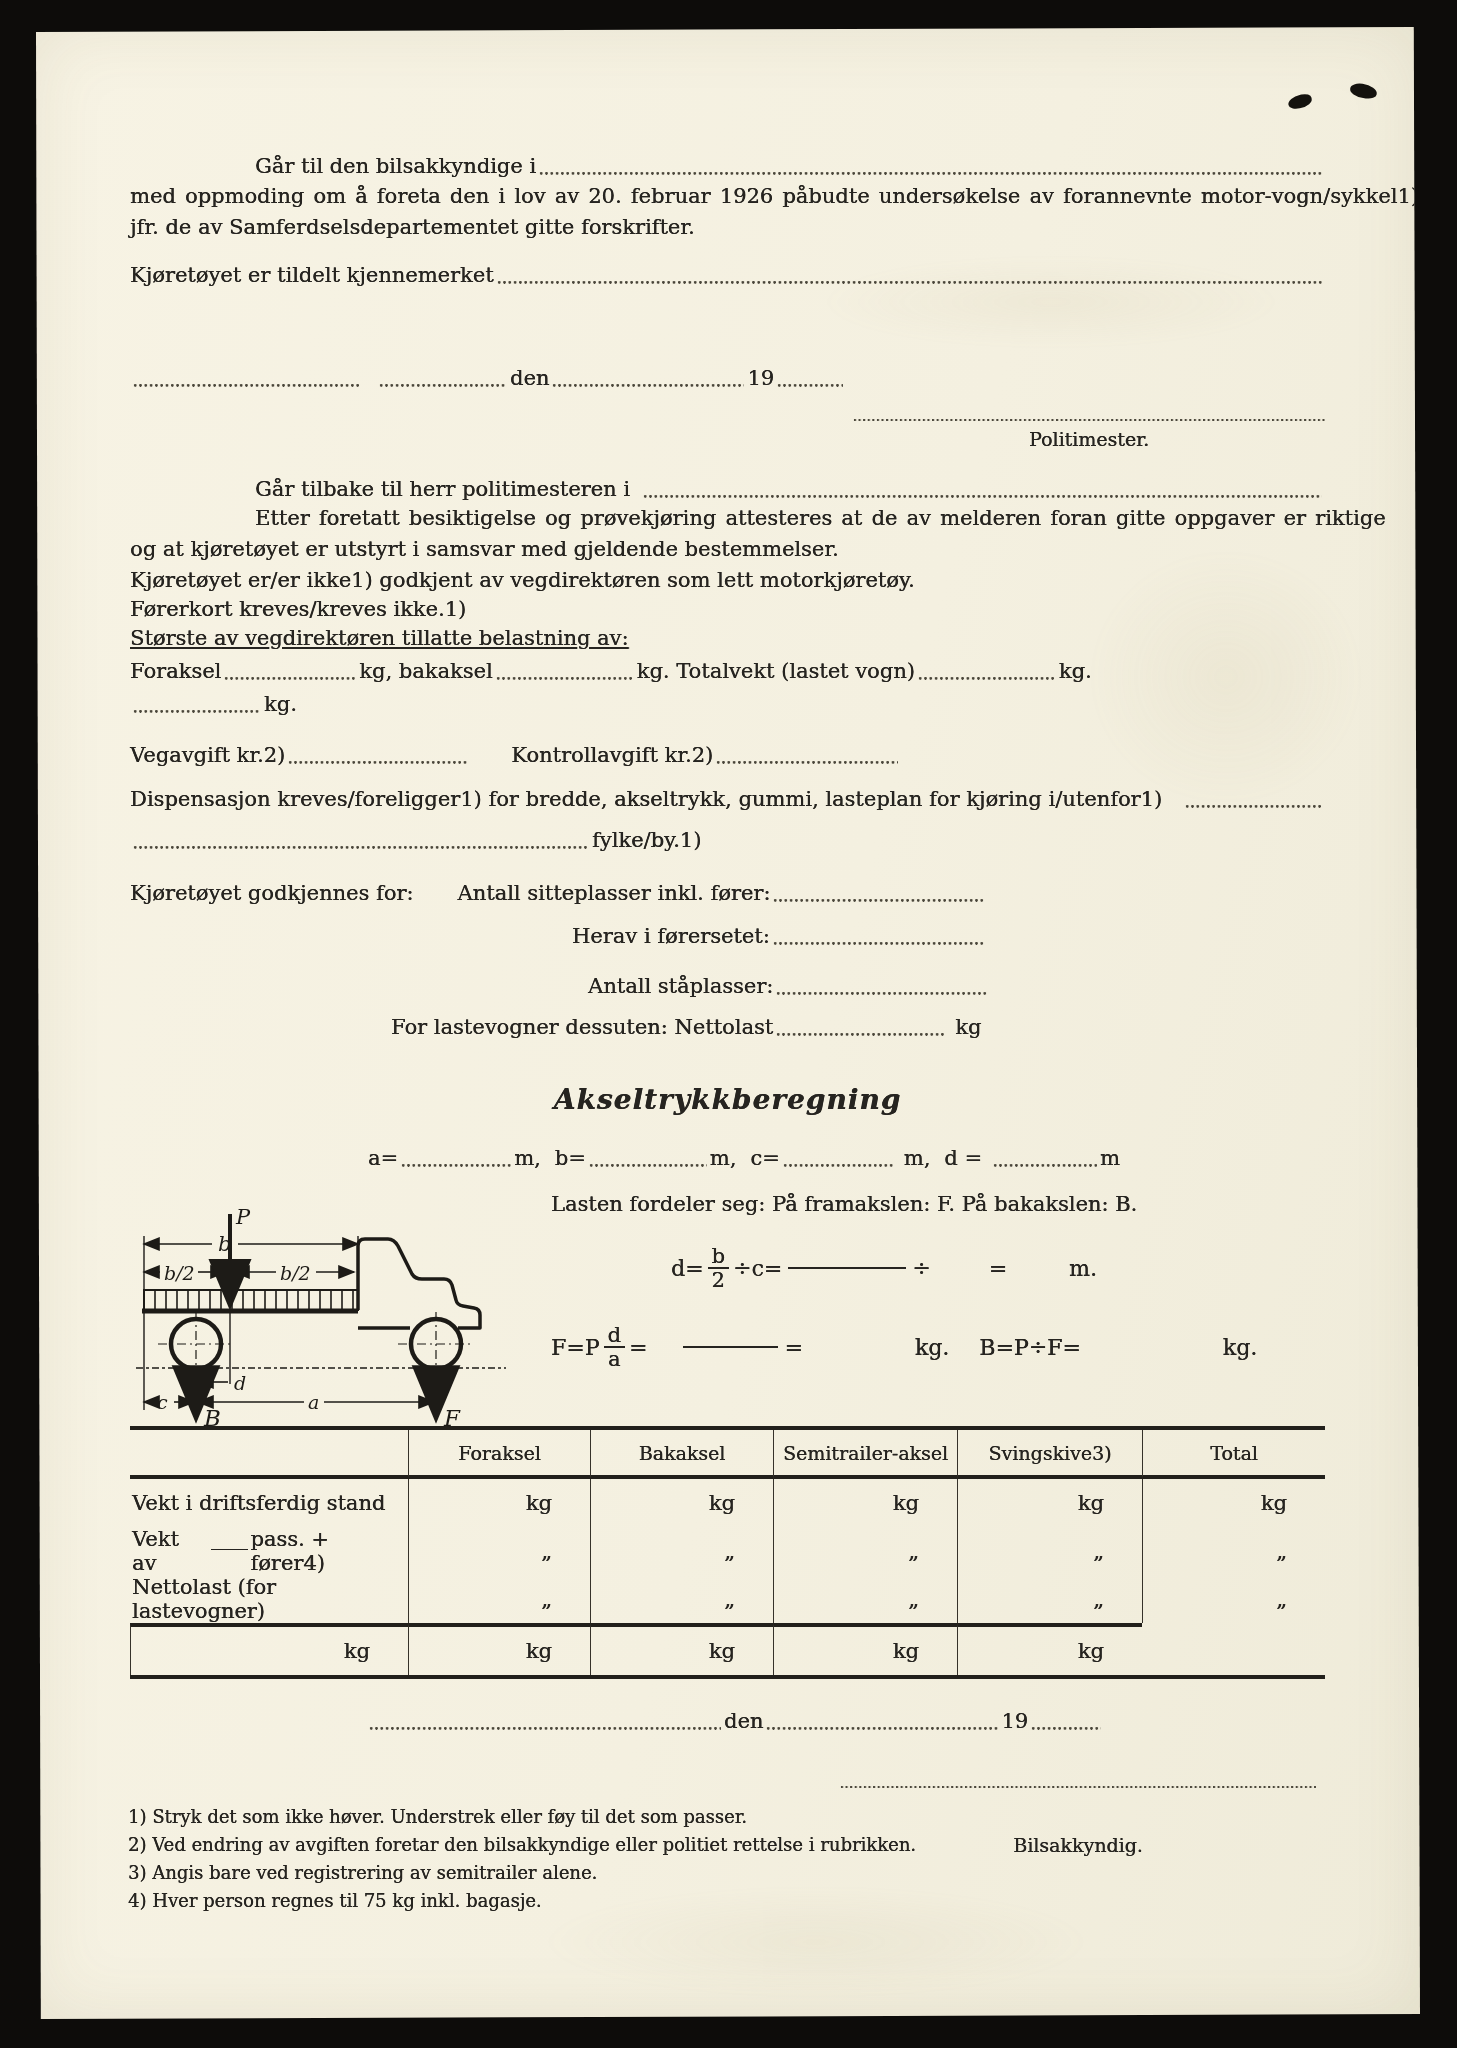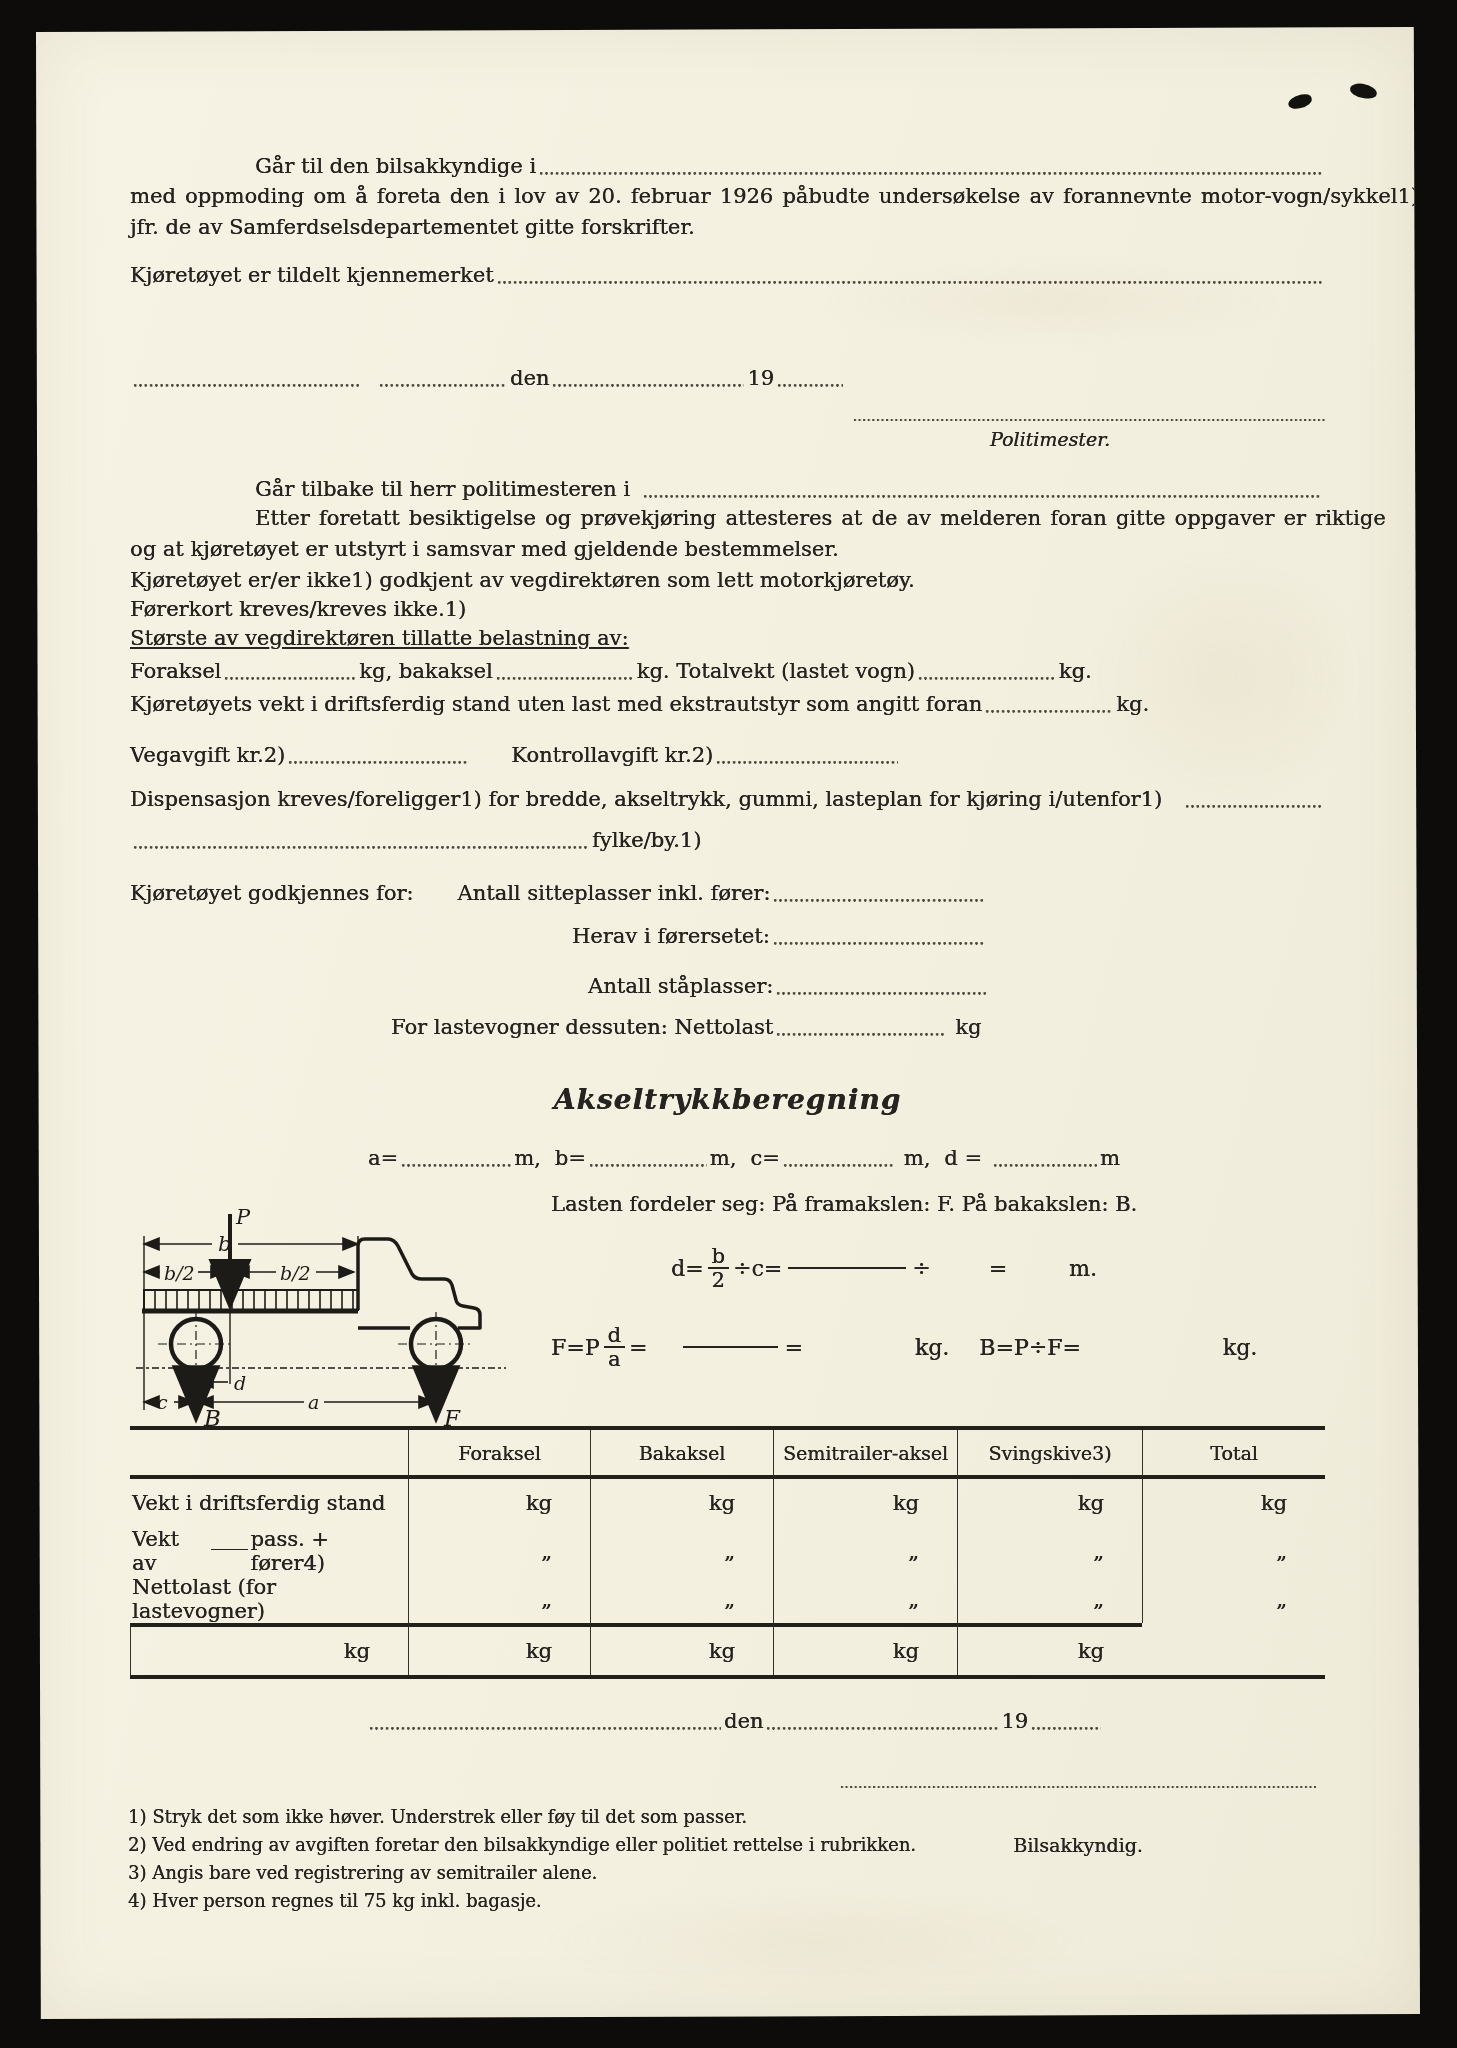--- a/index.html
+++ b/index.html
@@ -94,21 +94,21 @@
   <div class="line" style="left:94px;right:95px;top:235px;">
     <span>Kjøretøyet er tildelt kjennemerket</span><i class="dots dfill"></i>
   </div>
 
 
   <div class="line" style="left:94px;top:338px;">
     <i class="dots" style="width:228px;"></i><i class="sp" style="width:12px;"></i><i class="dots" style="width:128px;"></i><span>den</span><i class="dots" style="width:192px;"></i><span>19</span><i class="dots" style="width:66px;"></i>
   </div>
 
   <div class="sig-line" style="left:817px;top:381px;width:472px;"></div>
-  <div class="sig-label" style="left:778px;top:401px;width:472px;font-style:italic;">Politimester.</div>
+  <div class="sig-label" style="left:817px;top:401px;width:472px;">Politimester.</div>
 
   <div class="line" style="left:219px;right:95px;top:449px;">
     <span>Går tilbake til herr politimesteren i</span><i class="sp" style="width:10px;"></i><i class="dots dfill"></i>
   </div>
   <div class="line just" style="left:219px;right:95px;top:478px;">
     <span>Etter foretatt besiktigelse og prøvekjøring attesteres at de av melderen foran gitte oppgaver er riktige</span>
   </div>
   <div class="line" style="left:94px;top:509px;">
     <span>og at kjøretøyet er utstyrt i samsvar med gjeldende bestemmelser.</span>
   </div>
@@ -120,21 +120,21 @@
   </div>
   <div class="line" style="left:94px;top:598px;text-decoration:underline;">
     <span>Største av vegdirektøren tillatte belastning av:</span>
   </div>
 
   <div class="line" style="left:94px;top:631px;">
     <span>Foraksel</span><i class="dots" style="width:132px;"></i><span>kg, bakaksel</span><i class="dots" style="width:138px;"></i><span>kg. Totalvekt (lastet vogn)</span><i class="dots" style="width:138px;"></i><span>kg.</span>
   </div>
 
   <div class="line" style="left:94px;top:664px;">
-    <span>Kjøretøyets vekt i driftsferdig stand uten last med ekstrautstyr som angitt foran</span><i class="dots" style="width:128px;"></i><span>kg.</span>
+    <i class="dots" style="width:128px;"></i><span>kg.</span>
   </div>
 
   <div class="line" style="left:94px;top:715px;">
     <span>Vegavgift kr.2)</span><i class="dots" style="width:180px;"></i><i class="sp" style="width:40px;"></i><span>Kontrollavgift kr.2)</span><i class="dots" style="width:182px;"></i>
   </div>
 
   <div class="line" style="left:94px;right:95px;top:759px;gap:20px;">
     <span>Dispensasjon kreves/foreligger1) for bredde, akseltrykk, gummi, lasteplan for kjøring i/utenfor1)</span><i class="dots dfill"></i>
   </div>
   <div class="line" style="left:94px;top:800px;">

